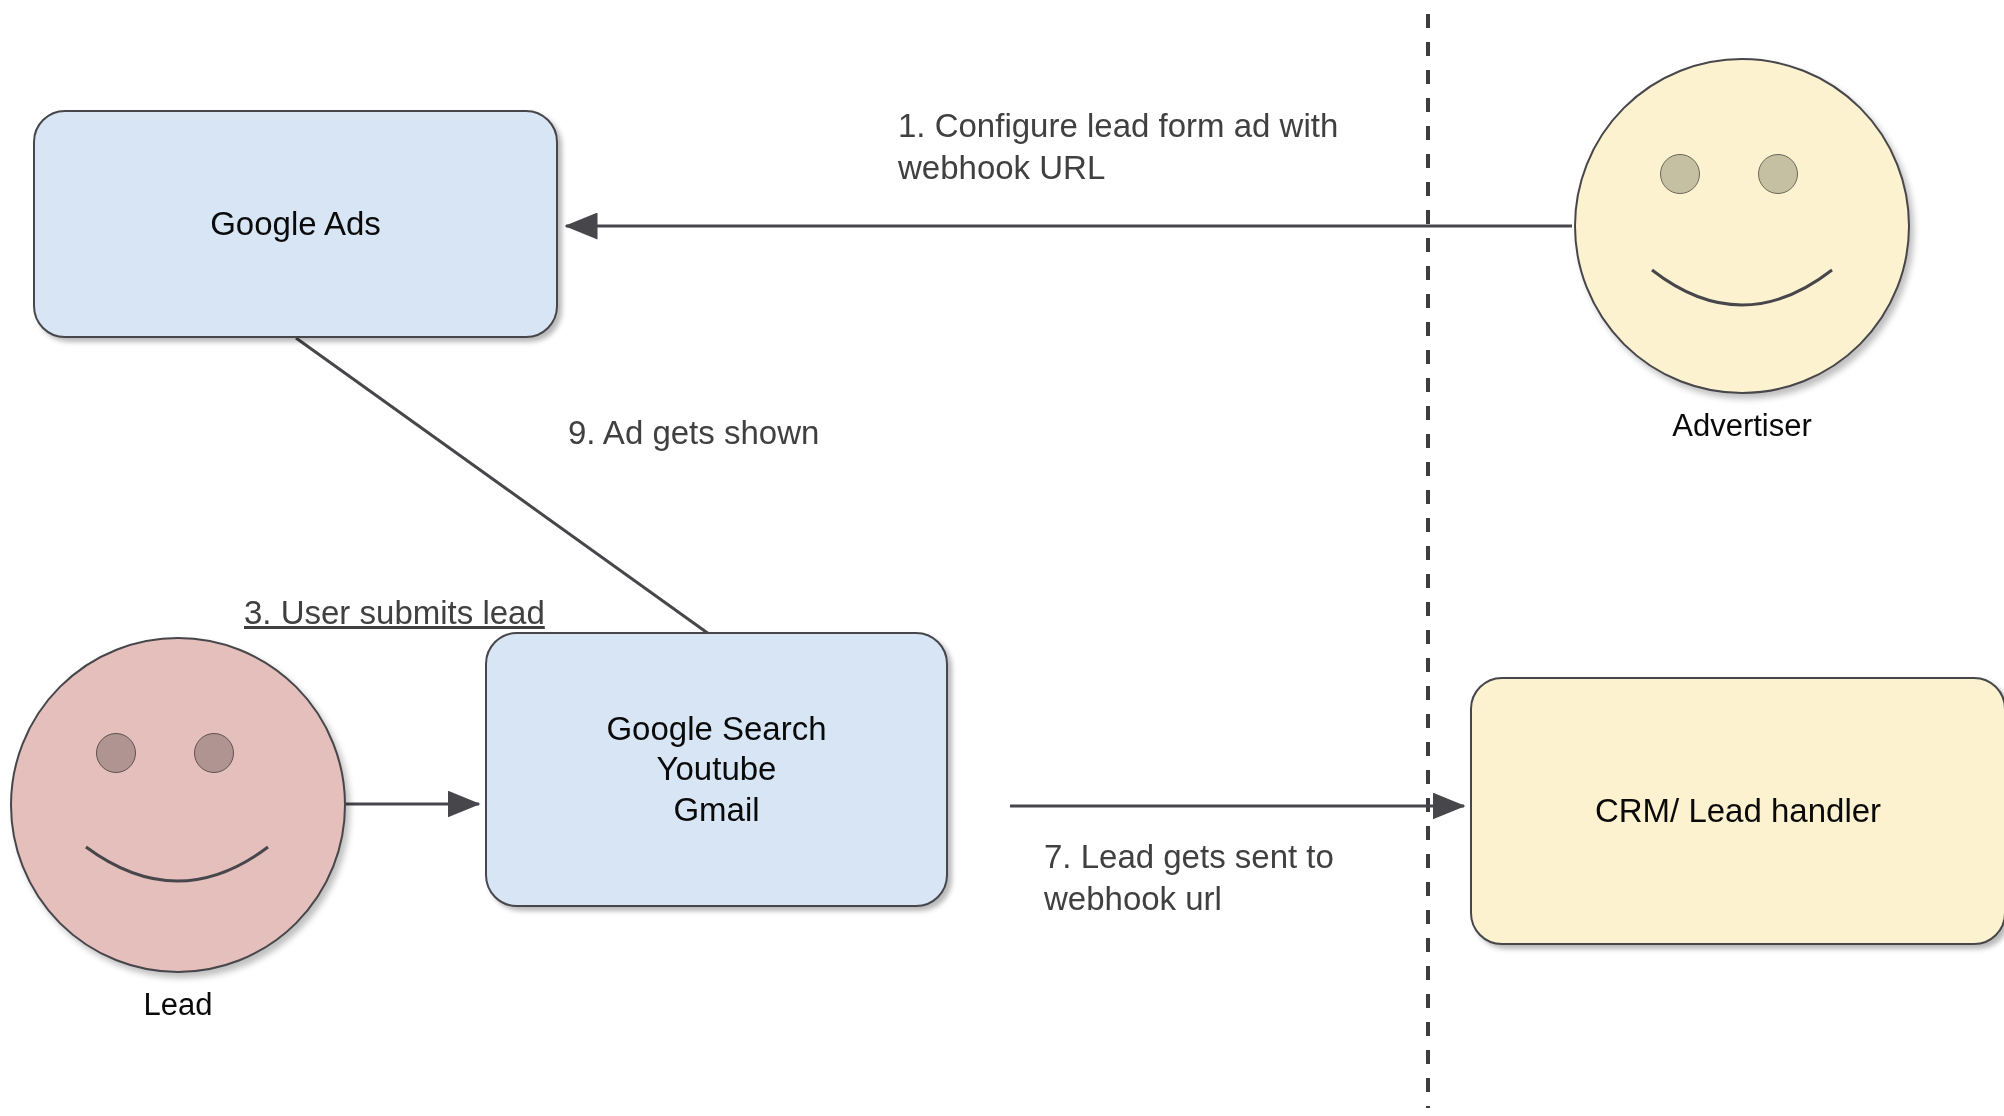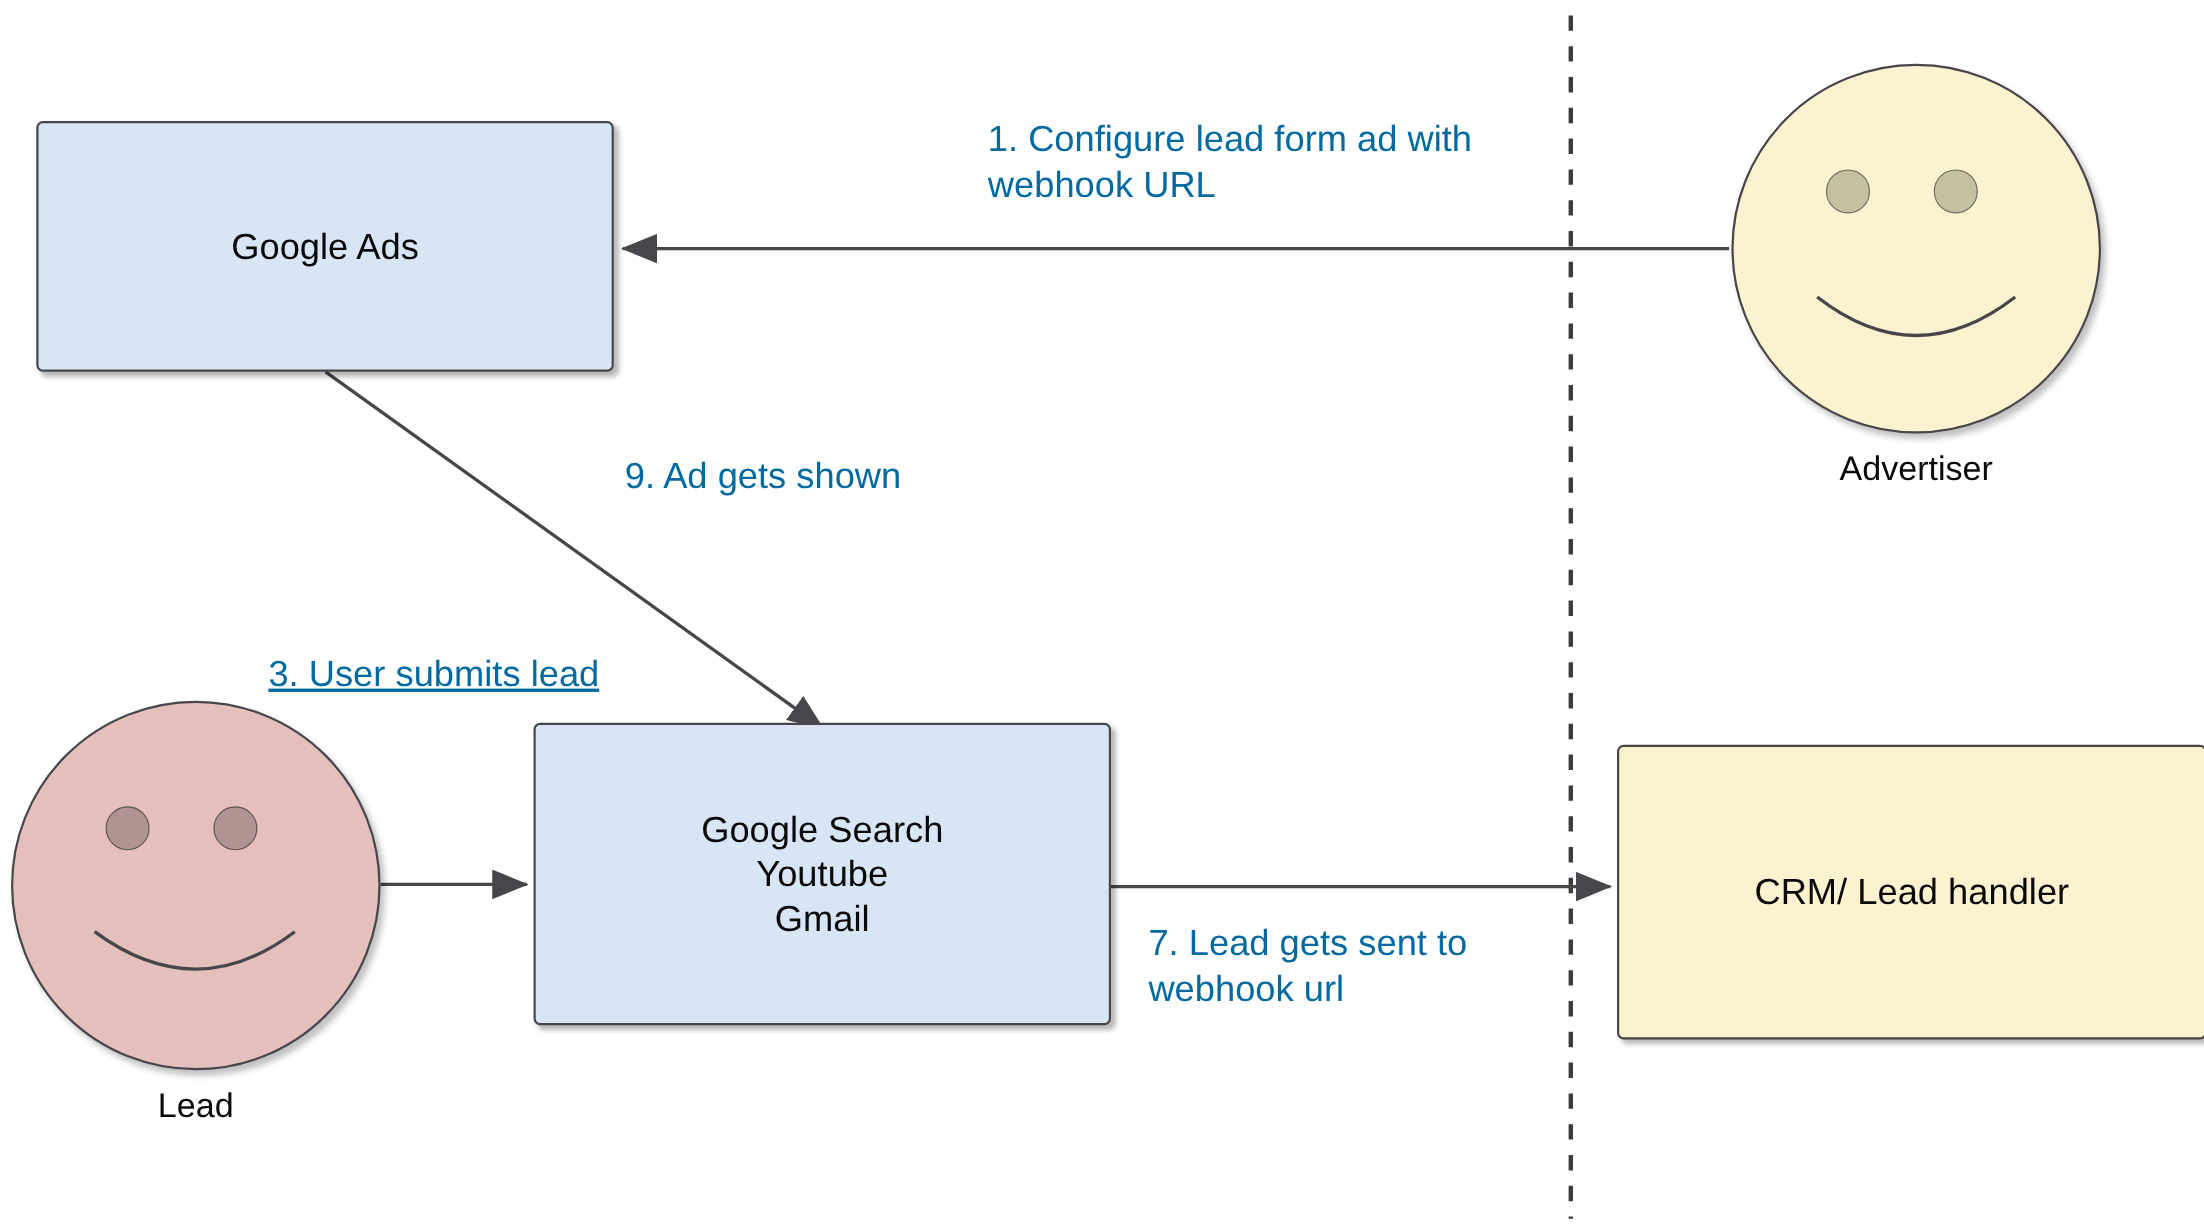--- a/index.html
+++ b/index.html
@@ -21,41 +21,41 @@
     position: absolute;
     left: 0;
     top: 0;
     width: 2004px;
     height: 1116px;
   }
   .node-box {
     position: absolute;
     box-sizing: border-box;
     border: 2px solid #46464b;
-    border-radius: 6px;
+    border-radius: 32px;
     display: flex;
     align-items: center;
     justify-content: center;
     text-align: center;
     color: #0a0a0a;
     font-size: 33px;
     line-height: 1.22;
     box-shadow: 4px 4px 5px rgba(0,0,0,0.28);
   }
   #node-google-ads {
     left: 33px;
     top: 110px;
     width: 525px;
     height: 228px;
     background: #d7e5f5;
   }
   #node-google-properties {
     left: 485px;
-    top: 657px;
-    width: 525px;
+    top: 632px;
+    width: 463px;
     height: 275px;
     background: #d7e5f5;
   }
   #node-crm {
     left: 1470px;
     top: 677px;
     width: 536px;
     height: 268px;
     background: #fcf2d0;
   }
@@ -115,21 +115,21 @@
     width: 336px;
     left: 0;
     top: 350px;
     text-align: center;
     font-weight: normal;
     font-size: 31px;
     color: #0a0a0a;
   }
   .edge-label {
     position: absolute;
-    color: #0369a1;
+    color: #404040;
     font-size: 33px;
     line-height: 1.28;
     white-space: pre-line;
   }
   #label-step-1 { left: 898px; top: 105px; }
   #label-step-2 { left: 568px; top: 412px; }
   #label-step-3 { left: 244px; top: 592px; text-decoration: underline; }
   #label-step-4 { left: 1044px; top: 836px; }
 </style>
 </head>

